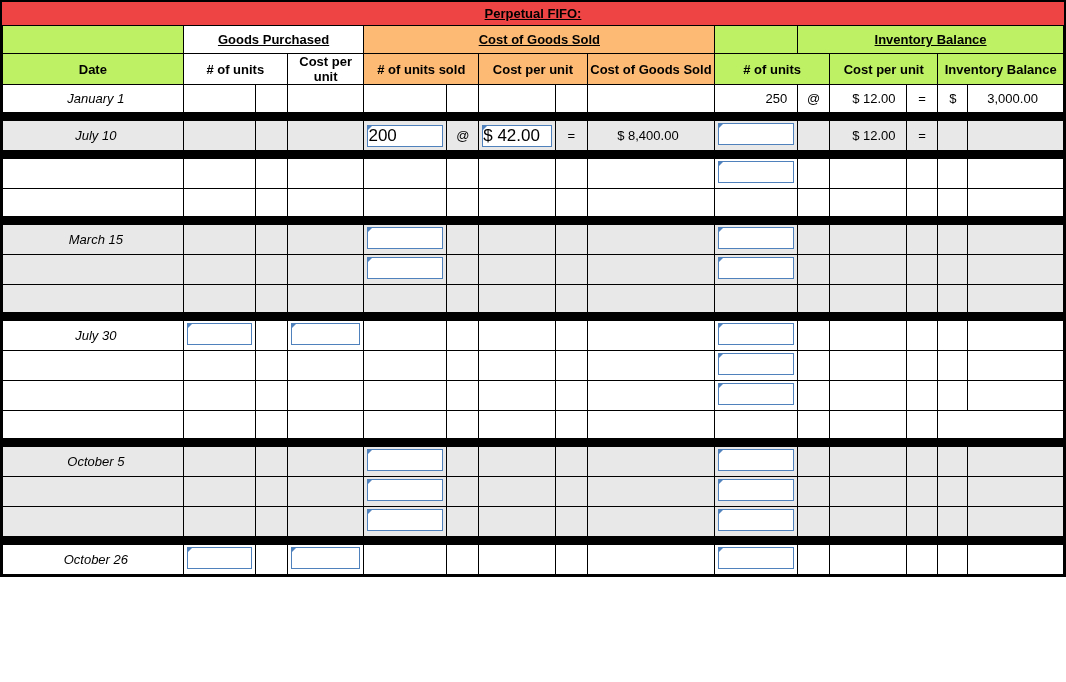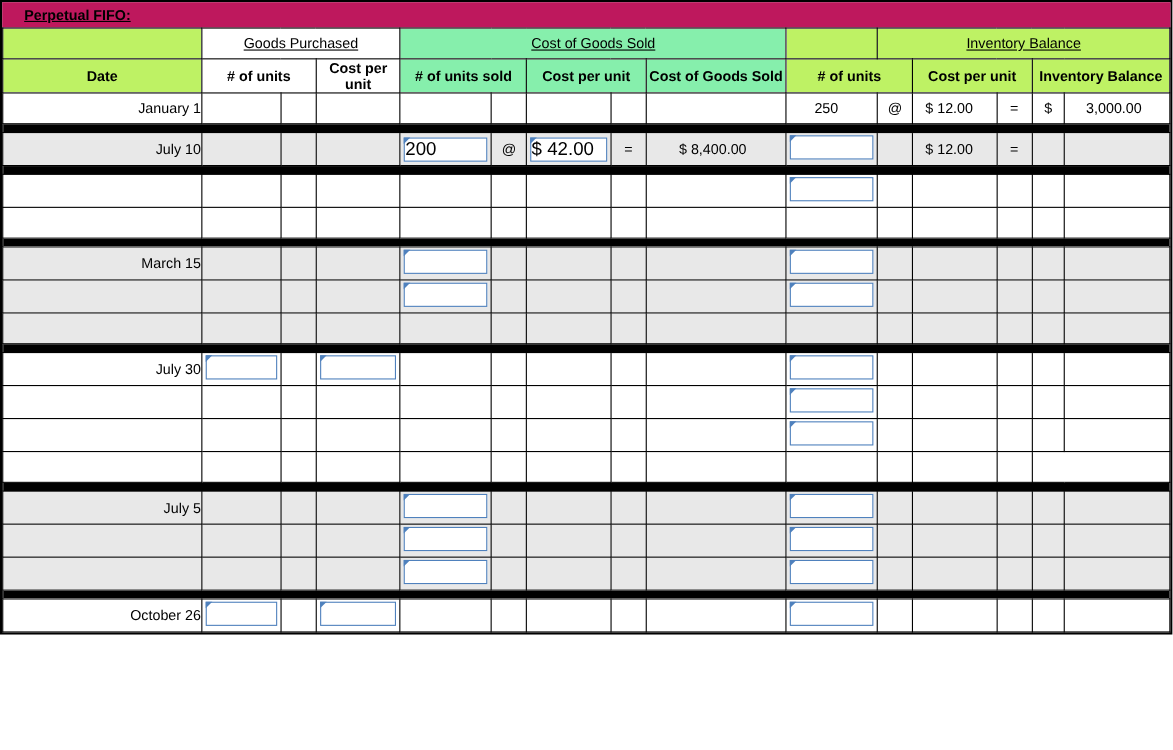--- a/index.html
+++ b/index.html
@@ -13,46 +13,48 @@
   }
   .wrapper {
     width: 1066px;
     border: 2px solid #000;
     background: #fff;
   }
   .title {
     font-weight: bold;
     text-decoration: underline;
     padding: 4px 20px;
-    background: #be185d;
+    background: #ef4444;
+    text-align: center;
   }
   table {
     border-collapse: collapse;
     width: 100%;
     table-layout: fixed;
   }
   td, th {
     border: 1px solid #000;
     padding: 0;
     height: 28px;
     vertical-align: middle;
     text-align: center;
     font-size: 13px;
     overflow: hidden;
   }
   td.label {
-    text-align: right;
+    text-align: center;
     padding-left: 6px;
+    font-style: italic;
   }
   .hdr-blue { background: #bef264; }
-  .hdr-blue2 { background: #86efac; }
+  .hdr-blue2 { background: #fdba74; }
   .grey { background: #e8e8e8; }
   .white { background: #ffffff; }
   .section-title {
-    font-weight: normal;
+    font-weight: bold;
     text-decoration: underline;
     margin-left: 20px;
   }
   .black-sep td {
     background: #000;
     height: 8px;
     border: 1px solid #000;
     padding: 0;
   }
   .input-box {
@@ -72,20 +74,21 @@
     content: "";
     position: absolute;
     top: -1px;
     left: -1px;
     width: 0;
     height: 0;
     border-top: 6px solid #4f81bd;
     border-right: 6px solid transparent;
   }
   .val-right {
+    text-align: right;
     padding-right: 10px;
   }
   .money {
     text-align: center;
     padding-right: 6px;
   }
   colgroup col.c-date { width: 170px; }
   colgroup col.c-s    { width: 30px;  }
 </style>
 </head>
@@ -341,21 +344,21 @@
           <td class="white"></td>
           <td class="white"></td>
       <td class="white" colspan="2" style="border-left:1px solid #000;"></td>
     </tr>
 
     <tr class="black-sep">
           <td colspan="15"></td>
         </tr>
 
     <tr>
-      <td class="grey label">July 5</td>
+      <td class="grey label">October 5</td>
       <td class="grey"></td>
           <td class="grey"></td>
           <td class="grey"></td>
       <td class="grey"><span class="input-box"></span></td>
       <td class="grey"></td>
           <td class="grey"></td>
           <td class="grey"></td>
           <td class="grey"></td>
       <td class="grey"><span class="input-box"></span></td>
       <td class="grey"></td>

